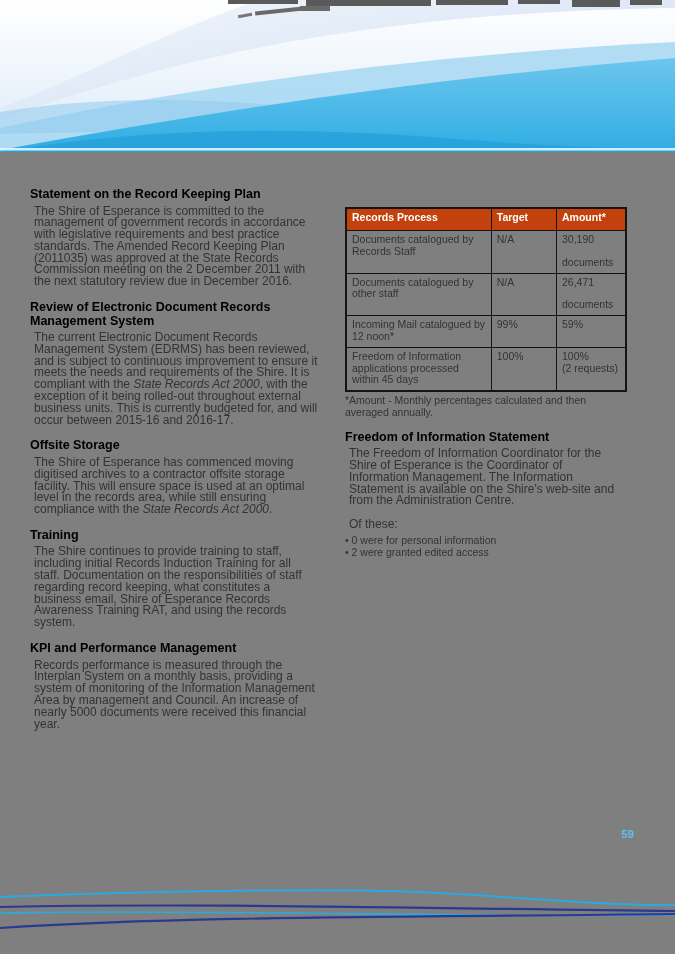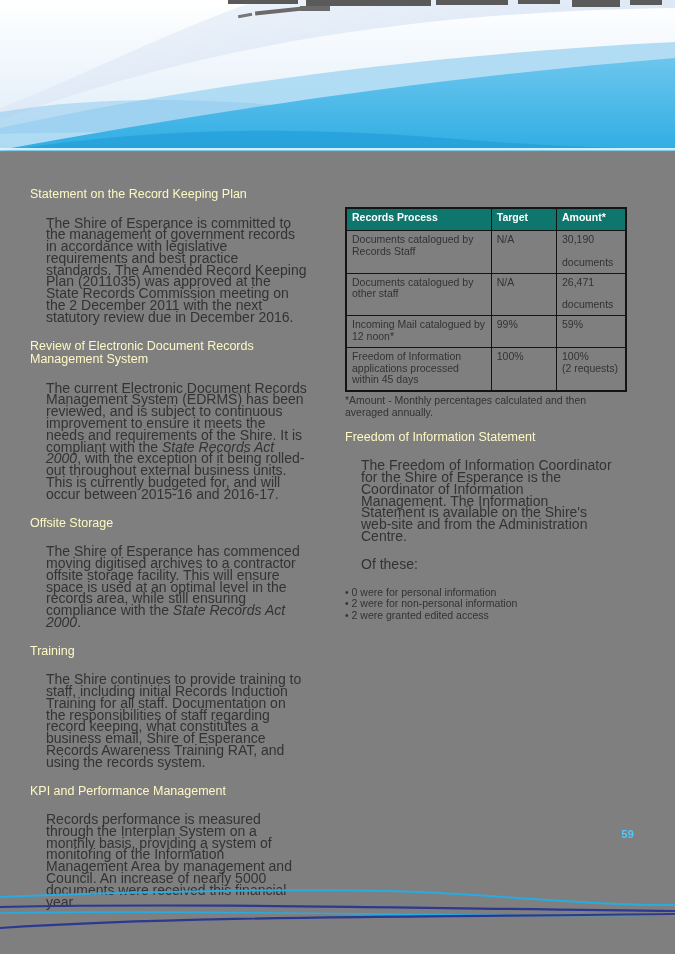--- a/index.html
+++ b/index.html
@@ -10,30 +10,30 @@
     overflow:hidden;
     font-family:"Liberation Sans", sans-serif;
   }
   .header-art{position:absolute;top:0;left:0;width:675px;height:152px;}
   .footer-art{position:absolute;left:0;bottom:0;width:675px;height:70px;}
   .col{position:absolute;color:#333333;}
   .col-left{left:30px;top:188px;width:293px;}
   .col-right{left:345px;top:206px;width:284px;}
   .section{margin-bottom:13px;}
   .section-heading{
-    color:#fef9c3;
+    color:#000000;
     font-size:12.5px;
-    font-weight:normal;
+    font-weight:bold;
     line-height:13.5px;
     margin:0 0 3px 0;
   }
   .body-text{
-    font-size:14px;
+    font-size:12px;
     line-height:11.8px;
-    margin:16px;
+    margin:4px;
     color:#333333;
   }
   .body-text i{font-style:italic;}
   .perf-table{
     border-collapse:collapse;
     width:282px;
     table-layout:fixed;
     background:transparent;
     margin-top:1px;
   }
@@ -41,21 +41,21 @@
     border:1.5px solid #141414;
     padding:3px 5px 4px 5px;
     font-size:10.5px;
     line-height:11.8px;
     text-align:left;
     vertical-align:top;
     color:#333333;
   }
   .perf-table{border:2.5px solid #141414;}
   .perf-table th{
-    background:#0f766e;
+    background:#c2410c;
     color:#ffffff;
     font-weight:bold;
     height:14px;
   }
   .col-process{width:138px;}
   .col-target{width:62px;}
   .col-amount{width:66px;}
   .amount-unit-gap{display:block;margin-top:11px;}
   .amount-unit{display:block;}
   .footnote{
@@ -183,21 +183,20 @@
       </tbody>
     </table>
 
     <p class="footnote">*Amount - Monthly percentages calculated and then averaged annually.</p>
 
     <div class="foi-section">
       <h3 class="section-heading">Freedom of Information Statement</h3>
       <p class="body-text">The Freedom of Information Coordinator for the Shire of Esperance is the Coordinator of Information Management. The Information Statement is available on the Shire's web-site and from the Administration Centre.</p>
       <p class="body-text para-gap">Of these:</p>
       <div class="bullet-line">• 0 were for personal information</div>
-      <div class="bullet-line">• 2 were for non-personal information</div>
       <div class="bullet-line">• 2 were granted edited access</div>
     </div>
 
   </div>
 
   <div class="page-number">59</div>
 
   <svg class="footer-art" viewBox="0 0 675 70" preserveAspectRatio="none">
     <path d="M0,13 C150,7 330,4 420,8 C510,12 600,22 675,21" fill="none" stroke="#29abe2" stroke-width="2"></path>
     <path d="M0,23 C200,19 400,24 675,27" fill="none" stroke="#2b3990" stroke-width="2.2"></path>

